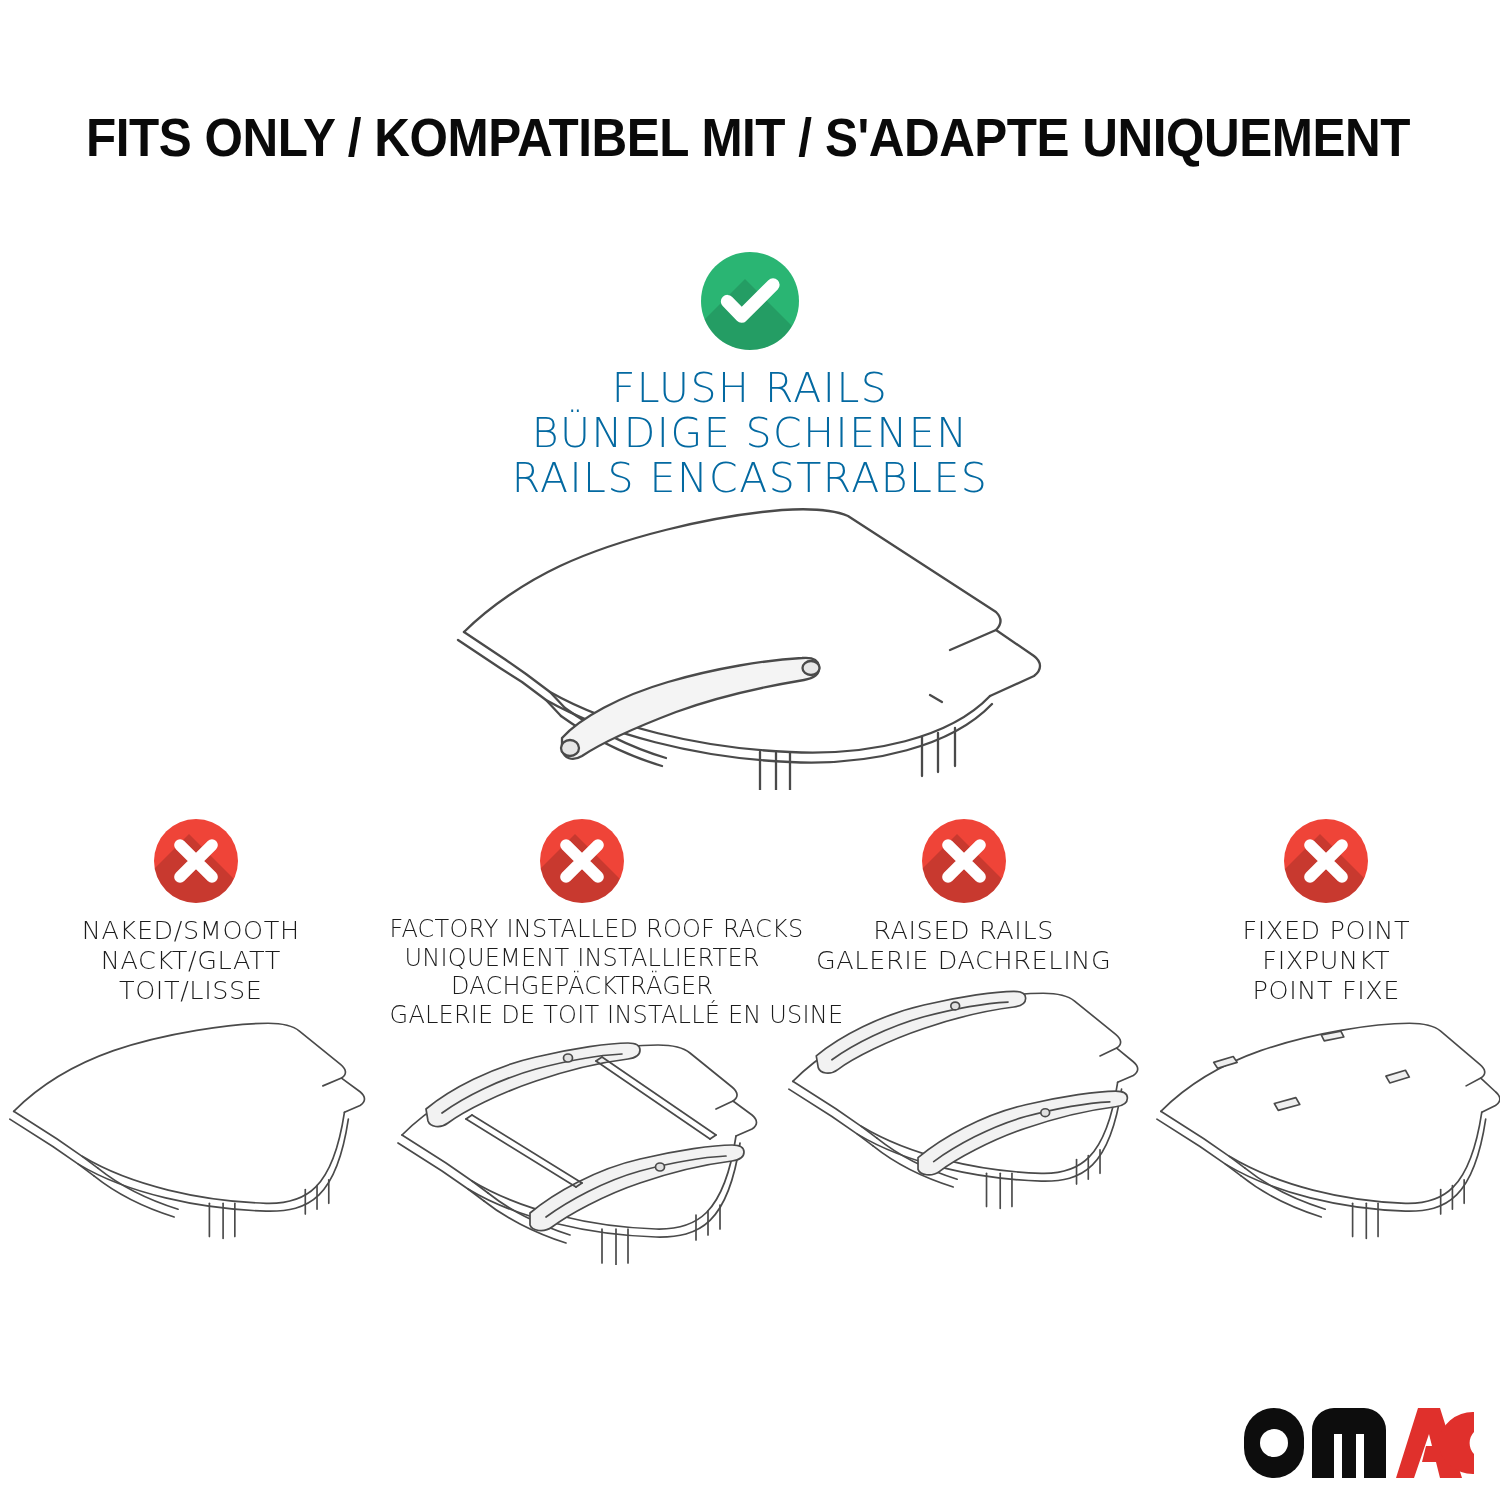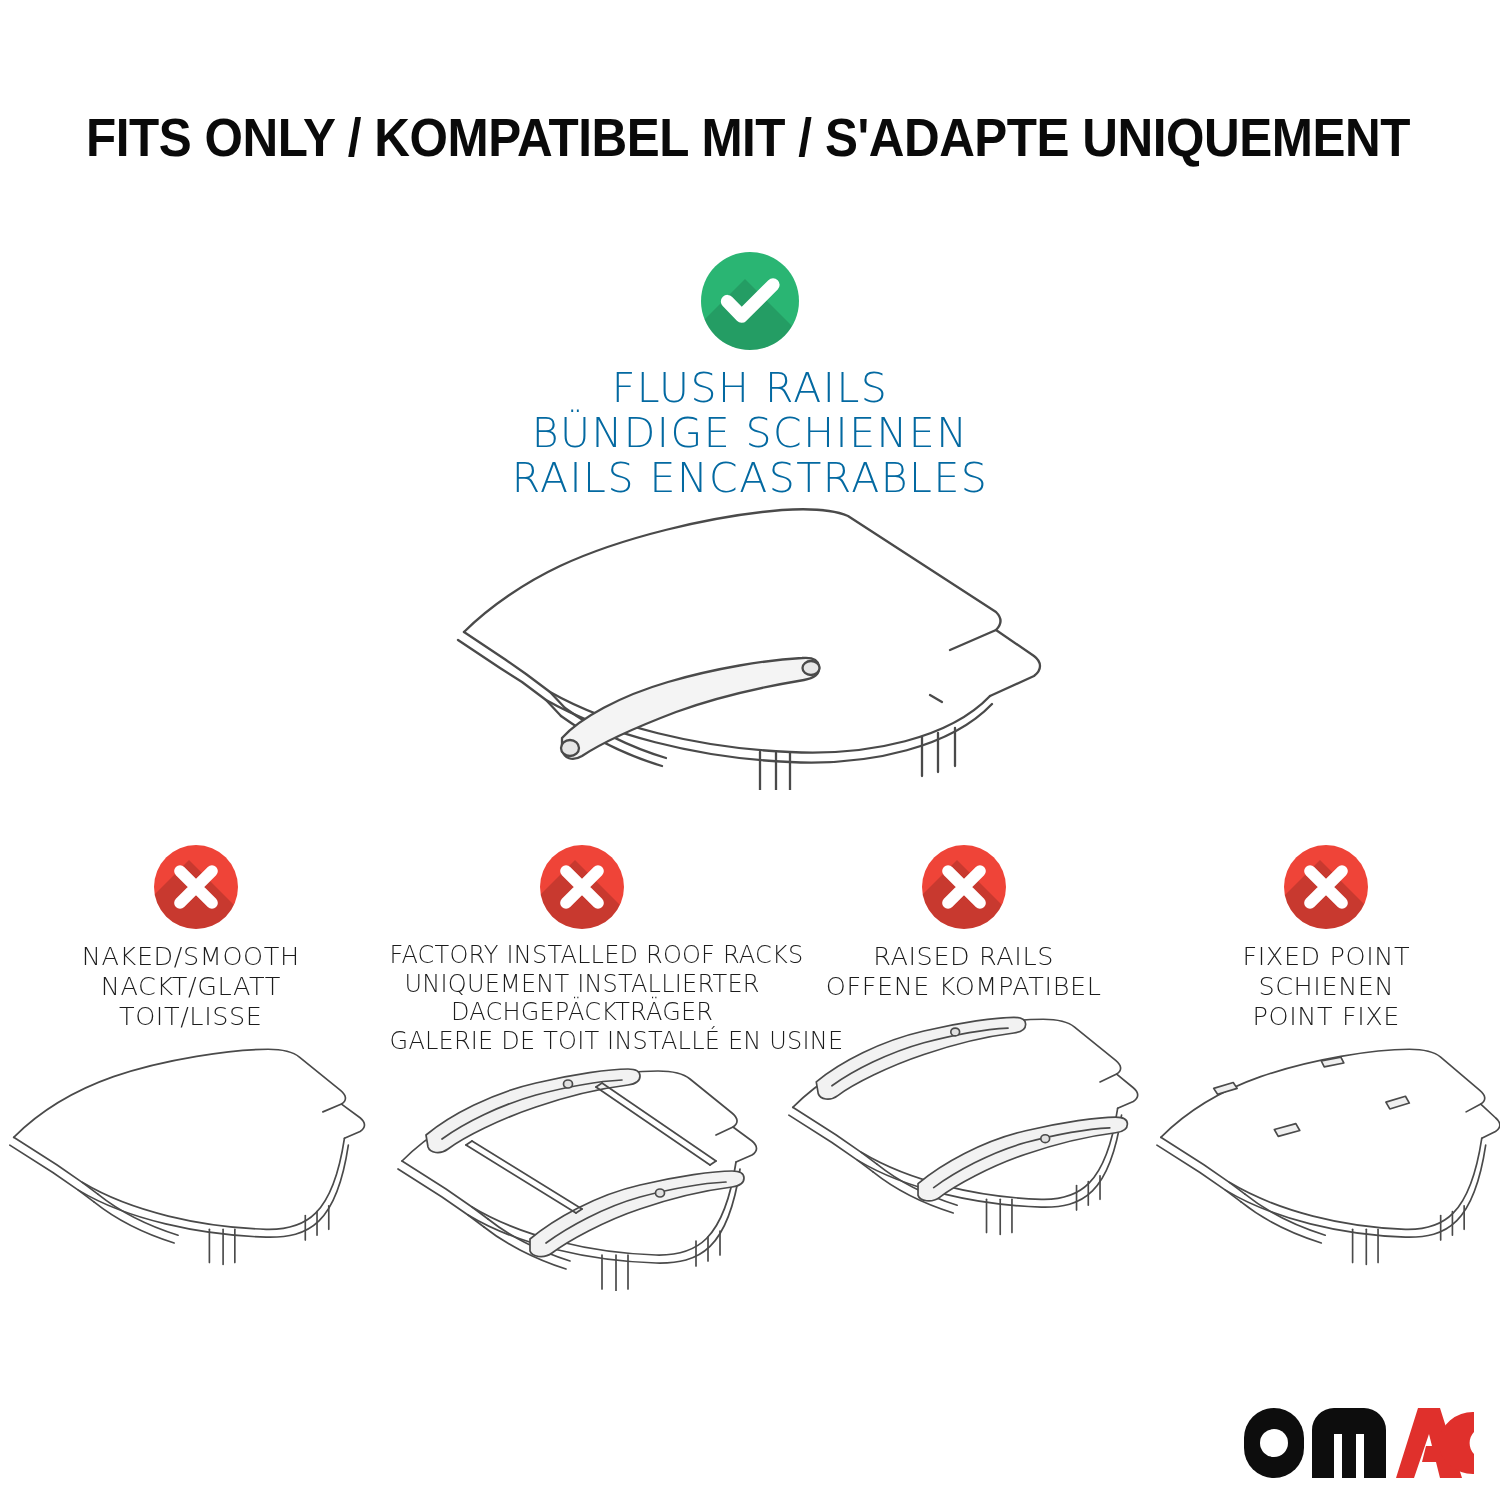--- a/index.html
+++ b/index.html
@@ -110,21 +110,21 @@
     top: 238px;
     width: 660px;
     height: 300px;
   }
   #hero-art svg { width: 100%; height: 100%; display: block; }
 
   
   #cols {
     position: absolute;
     left: 0;
-    top: 845px;
+    top: 819px;
     width: 1500px;
     display: flex;
     gap: 8px;
   }
   .col {
     position: relative;
     text-align: center;
   }
   .col-0 { width: 390px; }
   .col-1 { width: 385px; }
@@ -343,21 +343,21 @@
     <div class="col-badge-wrap">
       <div class="badge badge-no">
         <span class="badge-shadow"></span>
         <svg viewBox="0 0 100 100" xmlns="http://www.w3.org/2000/svg" aria-hidden="true">
           <path d="M31 31 L69 69 M69 31 L31 69" fill="none" stroke="#ffffff" stroke-width="14" stroke-linecap="round"></path>
         </svg>
       </div>
     </div>
     <div class="col-label">
       <div>RAISED RAILS</div>
-      <div>OFFENE KOMPATIBEL</div>
+      <div>GALERIE DACHRELING</div>
     </div>
     <div class="col-art">
       <svg viewBox="0 0 370 230" xmlns="http://www.w3.org/2000/svg">
         <g fill="none" stroke="#4a4a4a" stroke-width="1.7" stroke-linecap="round" stroke-linejoin="round">
           <path d="M10 100 C36 74 72 52 112 38 C164 20 230 10 266 10
                    C282 10 292 13 298 18 L340 52 C346 57 347 62 341 66 L324 74"></path>
           <path d="M341 66 L358 80 C364 85 364 90 358 94 L342 101"></path>
           <path d="M10 100 L54 128 L80 146 L96 158"></path>
           <path d="M6 108 L50 136 L76 154 L92 166"></path>
           <path d="M96 158 C116 174 146 190 178 200"></path>
@@ -393,21 +393,21 @@
     <div class="col-badge-wrap">
       <div class="badge badge-no">
         <span class="badge-shadow"></span>
         <svg viewBox="0 0 100 100" xmlns="http://www.w3.org/2000/svg" aria-hidden="true">
           <path d="M31 31 L69 69 M69 31 L31 69" fill="none" stroke="#ffffff" stroke-width="14" stroke-linecap="round"></path>
         </svg>
       </div>
     </div>
     <div class="col-label">
       <div>FIXED POINT</div>
-      <div>SCHIENEN</div>
+      <div>FIXPUNKT</div>
       <div>POINT FIXE</div>
     </div>
     <div class="col-art">
       <svg viewBox="0 0 355 230" xmlns="http://www.w3.org/2000/svg">
         <g fill="none" stroke="#4a4a4a" stroke-width="1.7" stroke-linecap="round" stroke-linejoin="round">
           <path d="M8 100 C34 74 70 52 110 38 C162 20 226 10 262 10
                    C278 10 288 13 294 18 L334 52 C340 57 341 62 335 66 L320 74"></path>
           <path d="M335 66 L350 80 C356 85 356 90 350 94 L336 101"></path>
           <path d="M8 100 L52 128 L78 146 L94 158"></path>
           <path d="M4 108 L48 136 L74 154 L90 166"></path>

